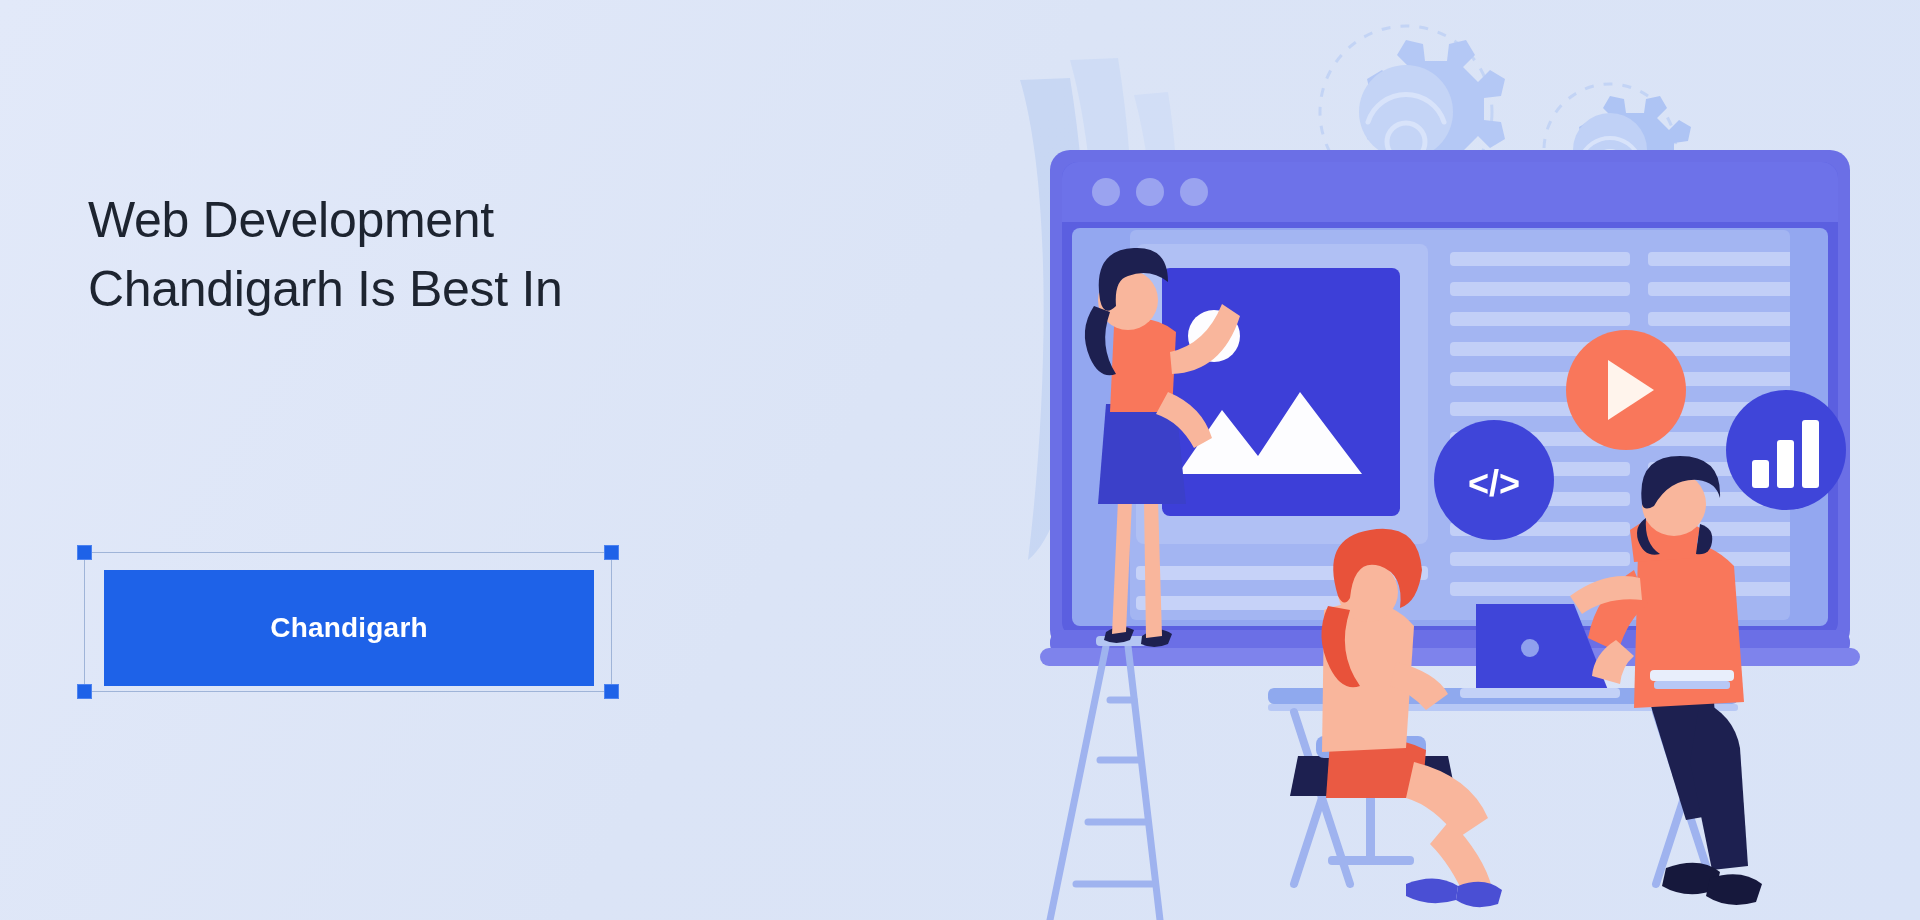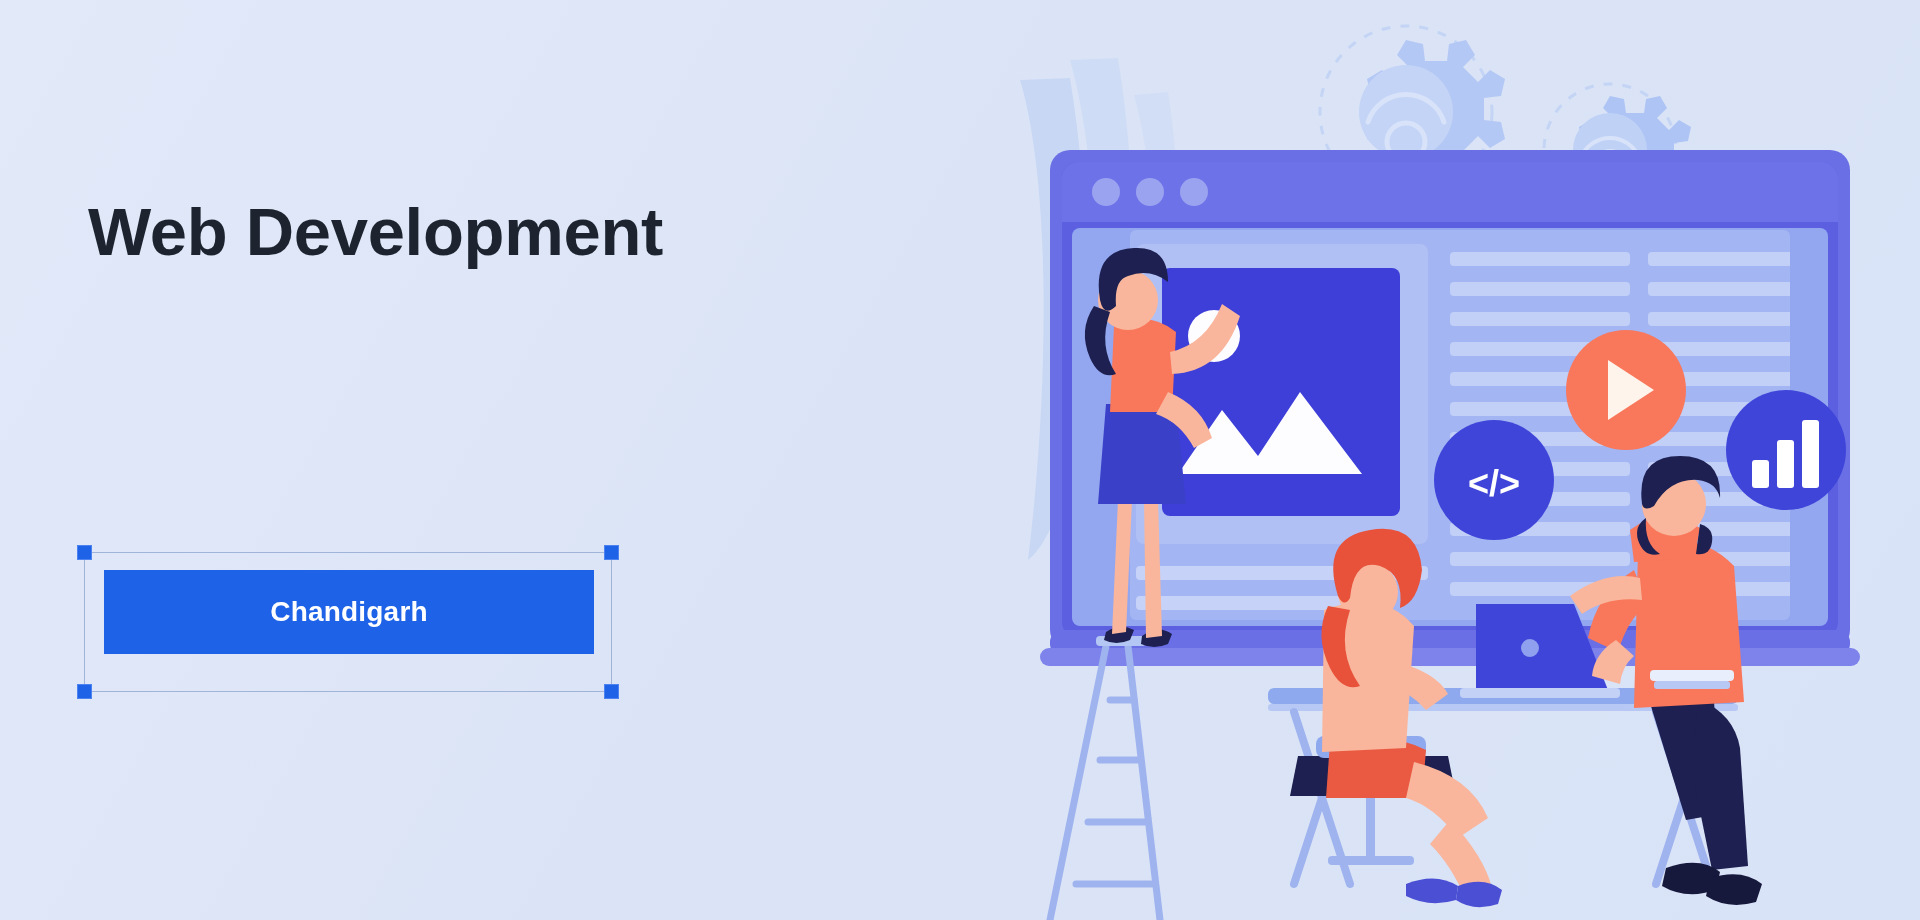--- a/index.html
+++ b/index.html
@@ -11,38 +11,38 @@
   }
   #banner {
     position:absolute; inset:0;
     background:linear-gradient(120deg,#e2e9f9 0%,#dbe4f6 45%,#d9e3f7 100%);
     overflow:hidden;
   }
 
   
   .left-pane { position:absolute; left:88px; top:186px; width:830px; }
   .headline {
-    font-size:67px;
+    font-size:50px;
     line-height:1.38;
-    font-weight:bold;
+    font-weight:normal;
     color:#1d2430;
     letter-spacing:-0.3px;
     white-space:nowrap;
   }
   .headline .ln { display:block; }
 
   
   .select-wrap { position:absolute; left:84px; top:552px; width:528px; height:140px; }
   .select-box {
     position:absolute; left:0; top:0; right:0; bottom:0;
     border:1.4px solid #9fb4d8;
     background:transparent;
   }
   .cta-button {
-    position:absolute; left:20px; top:18px; width:490px; height:84px;
+    position:absolute; left:20px; top:18px; width:490px; height:116px;
     background:#1e62e8;
     border:none;
     color:#ffffff;
     font-size:28px;
     font-weight:bold;
     font-family:"Liberation Sans", sans-serif;
     letter-spacing:0.2px;
     cursor:pointer;
     display:flex; align-items:center; justify-content:center;
   }
@@ -61,20 +61,21 @@
   .illus svg { display:block; width:910px; height:920px; }
 </style>
 </head>
 <body>
 
 <div id="banner">
 
   <div class="left-pane">
     <h1 class="headline">
       <span class="ln">Web Development</span>
+      <span class="ln">Chandigarh Is Best In</span>
     </h1>
   </div>
 
   <div class="select-wrap">
     <div class="select-box"></div>
     <button class="cta-button">Chandigarh</button>
     <span class="handle h-tl"></span>
     <span class="handle h-tr"></span>
     <span class="handle h-bl"></span>
     <span class="handle h-br"></span>

